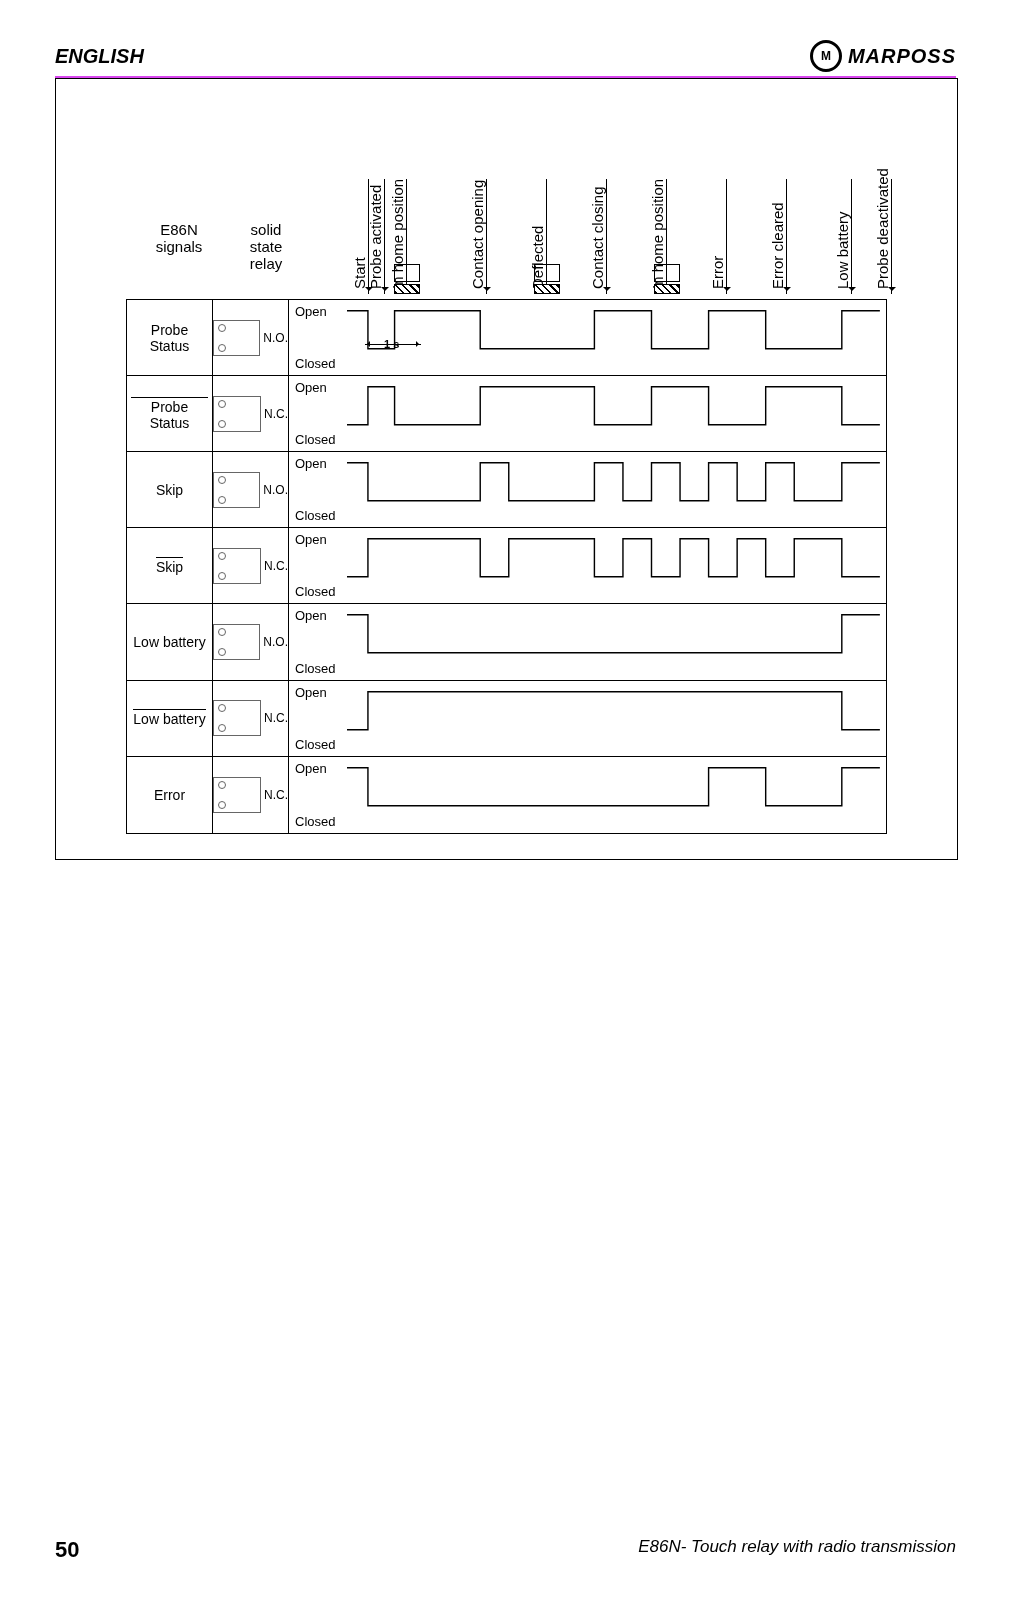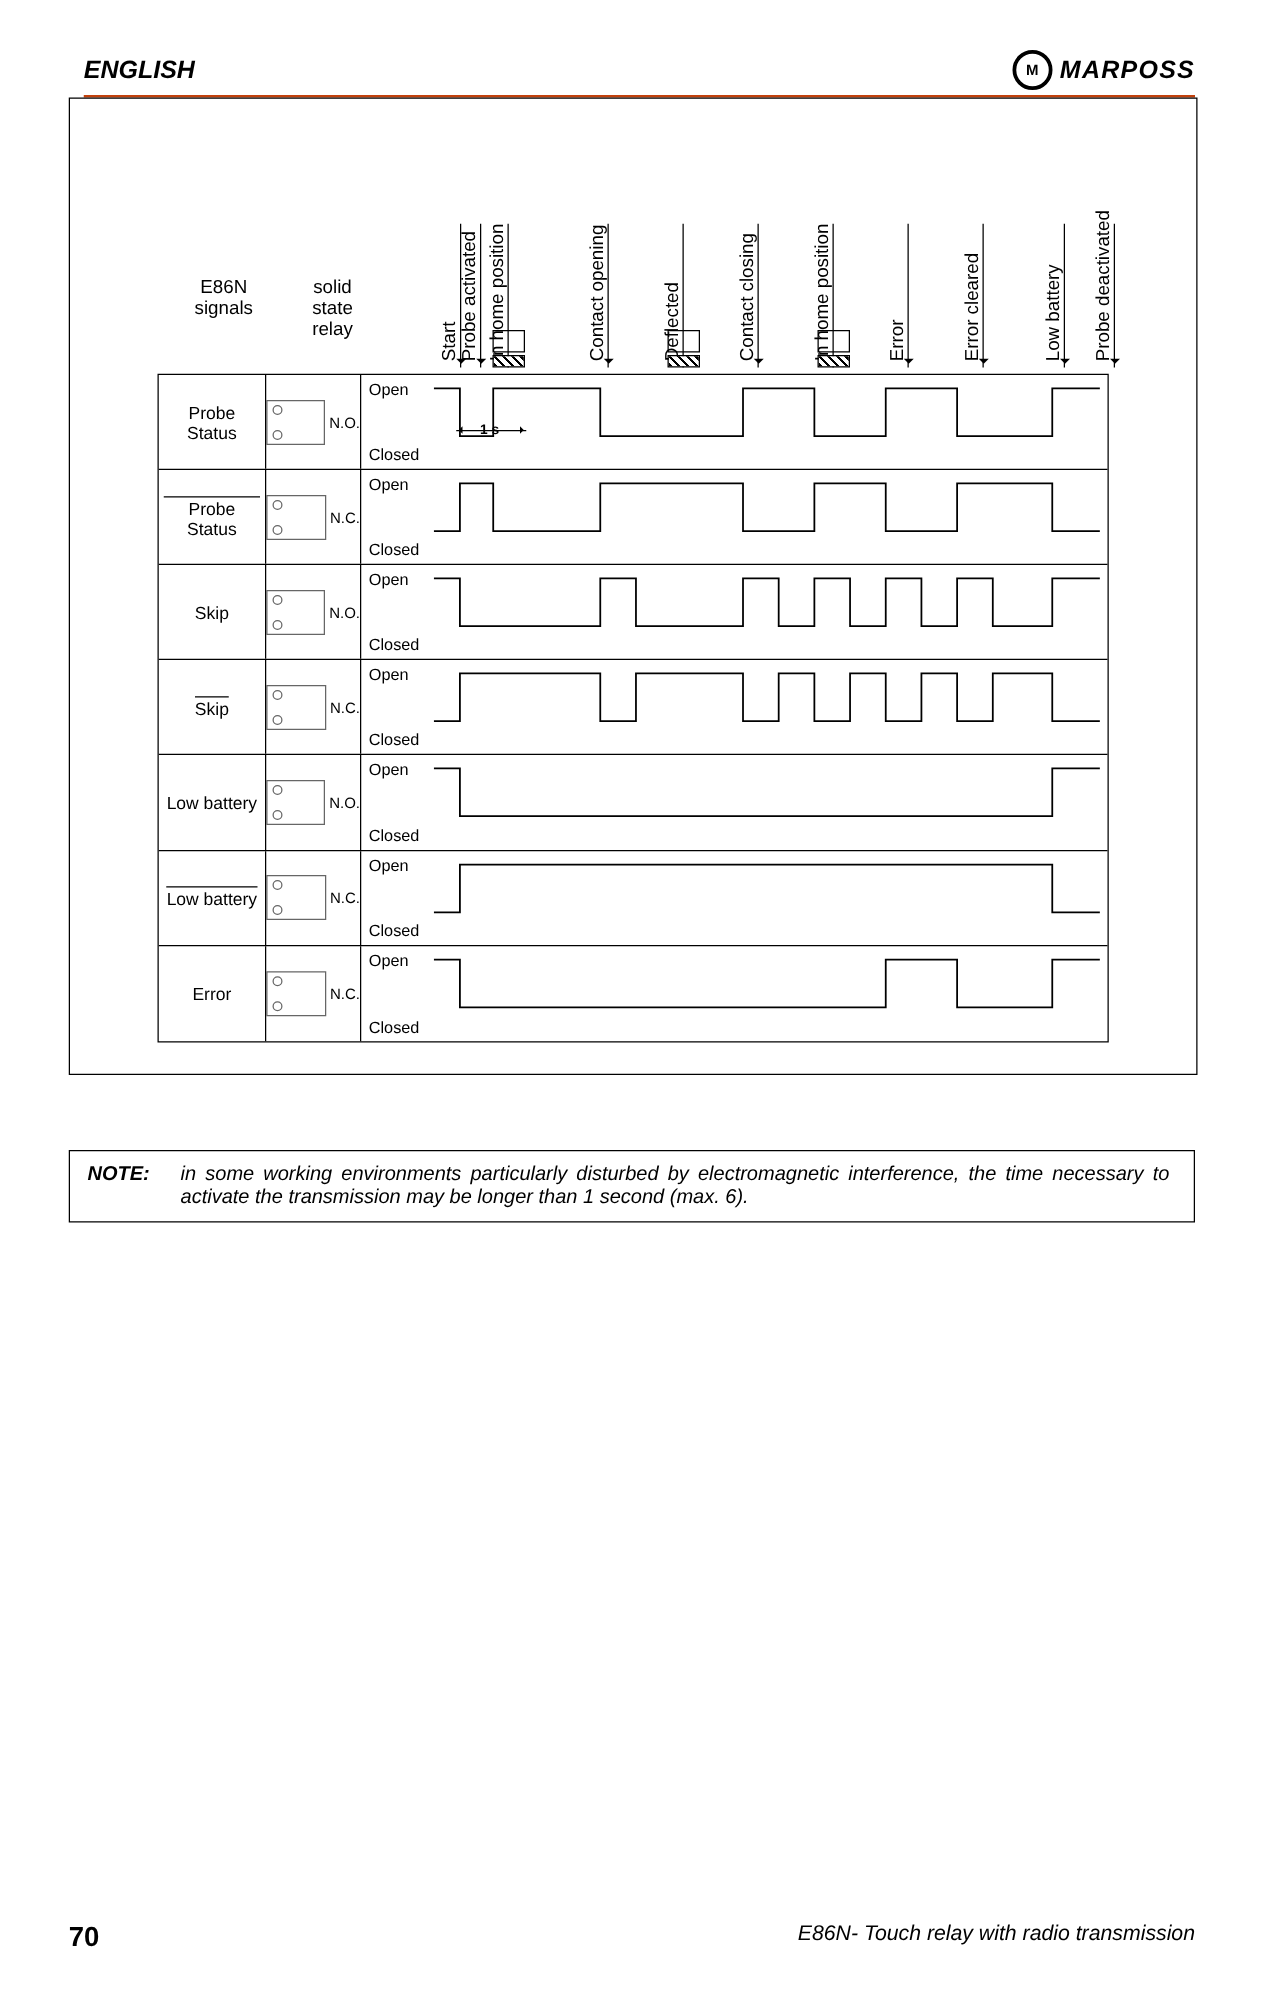--- a/index.html
+++ b/index.html
@@ -1,18 +1,18 @@
 <!DOCTYPE html>
 <html><head>
 <meta charset="utf-8">
 <style>
   @page { size: 1011px 1603px; margin: 0; }
   html, body { margin:0; padding:0; font-family: Arial, Helvetica, sans-serif; color:#000; background:#fff; }
   .page { position:relative; width:1011px; height:1603px; box-sizing:border-box; padding:40px 55px 50px 55px; }
-  .hdr { display:flex; justify-content:space-between; align-items:center; border-bottom:2px solid #c2410c; padding-bottom:4px;margin-left:12px; }
+  .hdr { display:flex; justify-content:space-between; align-items:center; border-bottom:2px solid #d946ef; padding-bottom:4px; }
   .hdr .lang { font-style:italic; font-weight:bold; font-size:20px; }
   .logo { display:flex; align-items:center; gap:6px; }
   .logo-icon { width:26px; height:26px; border-radius:50%; border:3px solid #000; display:flex; align-items:center; justify-content:center; font-weight:bold; font-size:12px; }
   .logo-text { font-weight:900; font-size:20px; letter-spacing:1px; font-style:italic; }
   h2.sect { font-size:22px; font-weight:bold; margin:70px 0 30px 0; }
   .figbox { border:1.5px solid #000; width:100%; height:780px; position:relative; }
   .figcap { font-style:italic; font-size:17px; margin-top:10px; }
   .note { border:1px solid #000; padding:10px 14px; margin-top:60px; font-size:16px; text-align:justify; }
   .note-lbl { font-weight:bold; font-style:italic; display:inline-block; width:70px; vertical-align:top; }
   .note-txt { display:inline-block; width:calc(100% - 80px); font-style:italic; }
@@ -212,22 +212,18 @@
             <div class="lab-closed">Closed</div>
             <svg class="wave-svg" viewBox="0 0 560 50" preserveAspectRatio="none">
               <path d="M0 5 L22 5 L22 45 L380 45 L380 5 L440 5 L440 45 L520 45 L520 5 L560 5 " fill="none" stroke="#000" stroke-width="1.5"></path>
             </svg>
           </div>
         </div>
       </div>
   </div>
 
 
-  <div class="note">
-    <span class="note-lbl">NOTE:</span>
-    <span class="note-txt">in some working environments particularly disturbed by electromagnetic interference, the time necessary to activate the transmission may be longer than 1 second (max. 6).</span>
-  </div>
 
   <div class="ftr">
-    <span class="pg">70</span>
+    <span class="pg">50</span>
     <span class="doc">E86N- Touch relay with radio transmission</span>
   </div>
 </div>
 
 </body></html>

